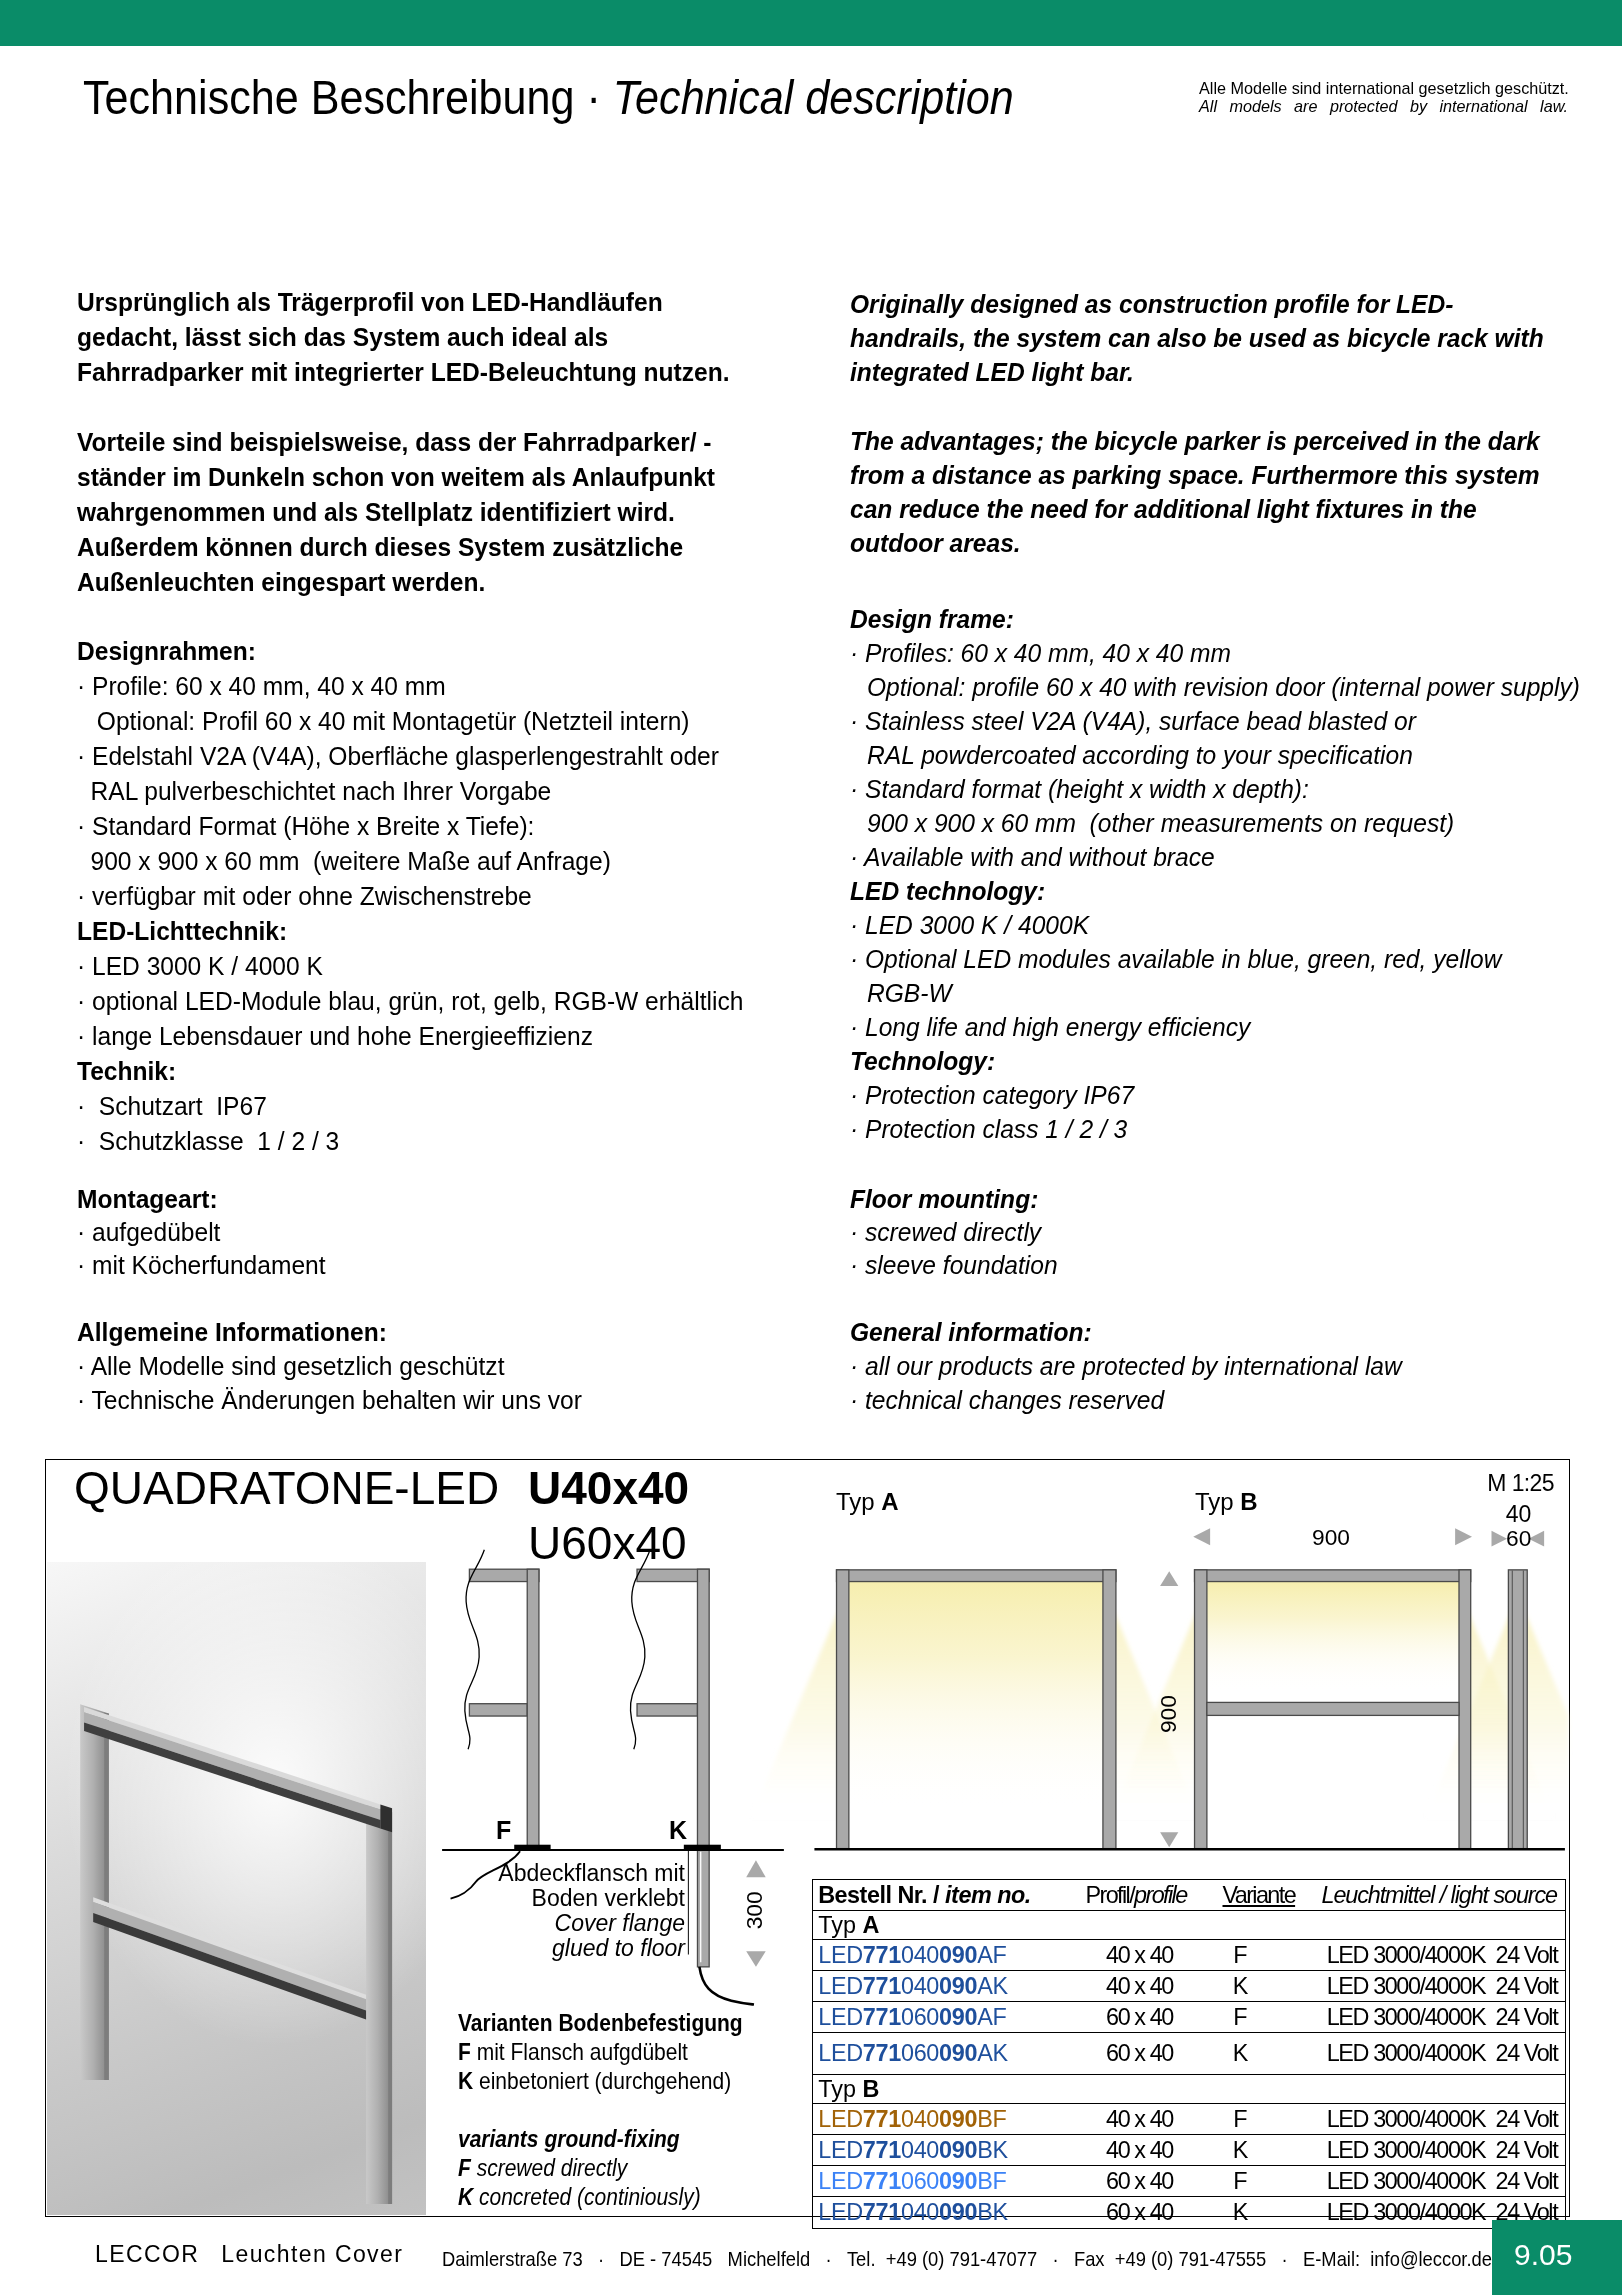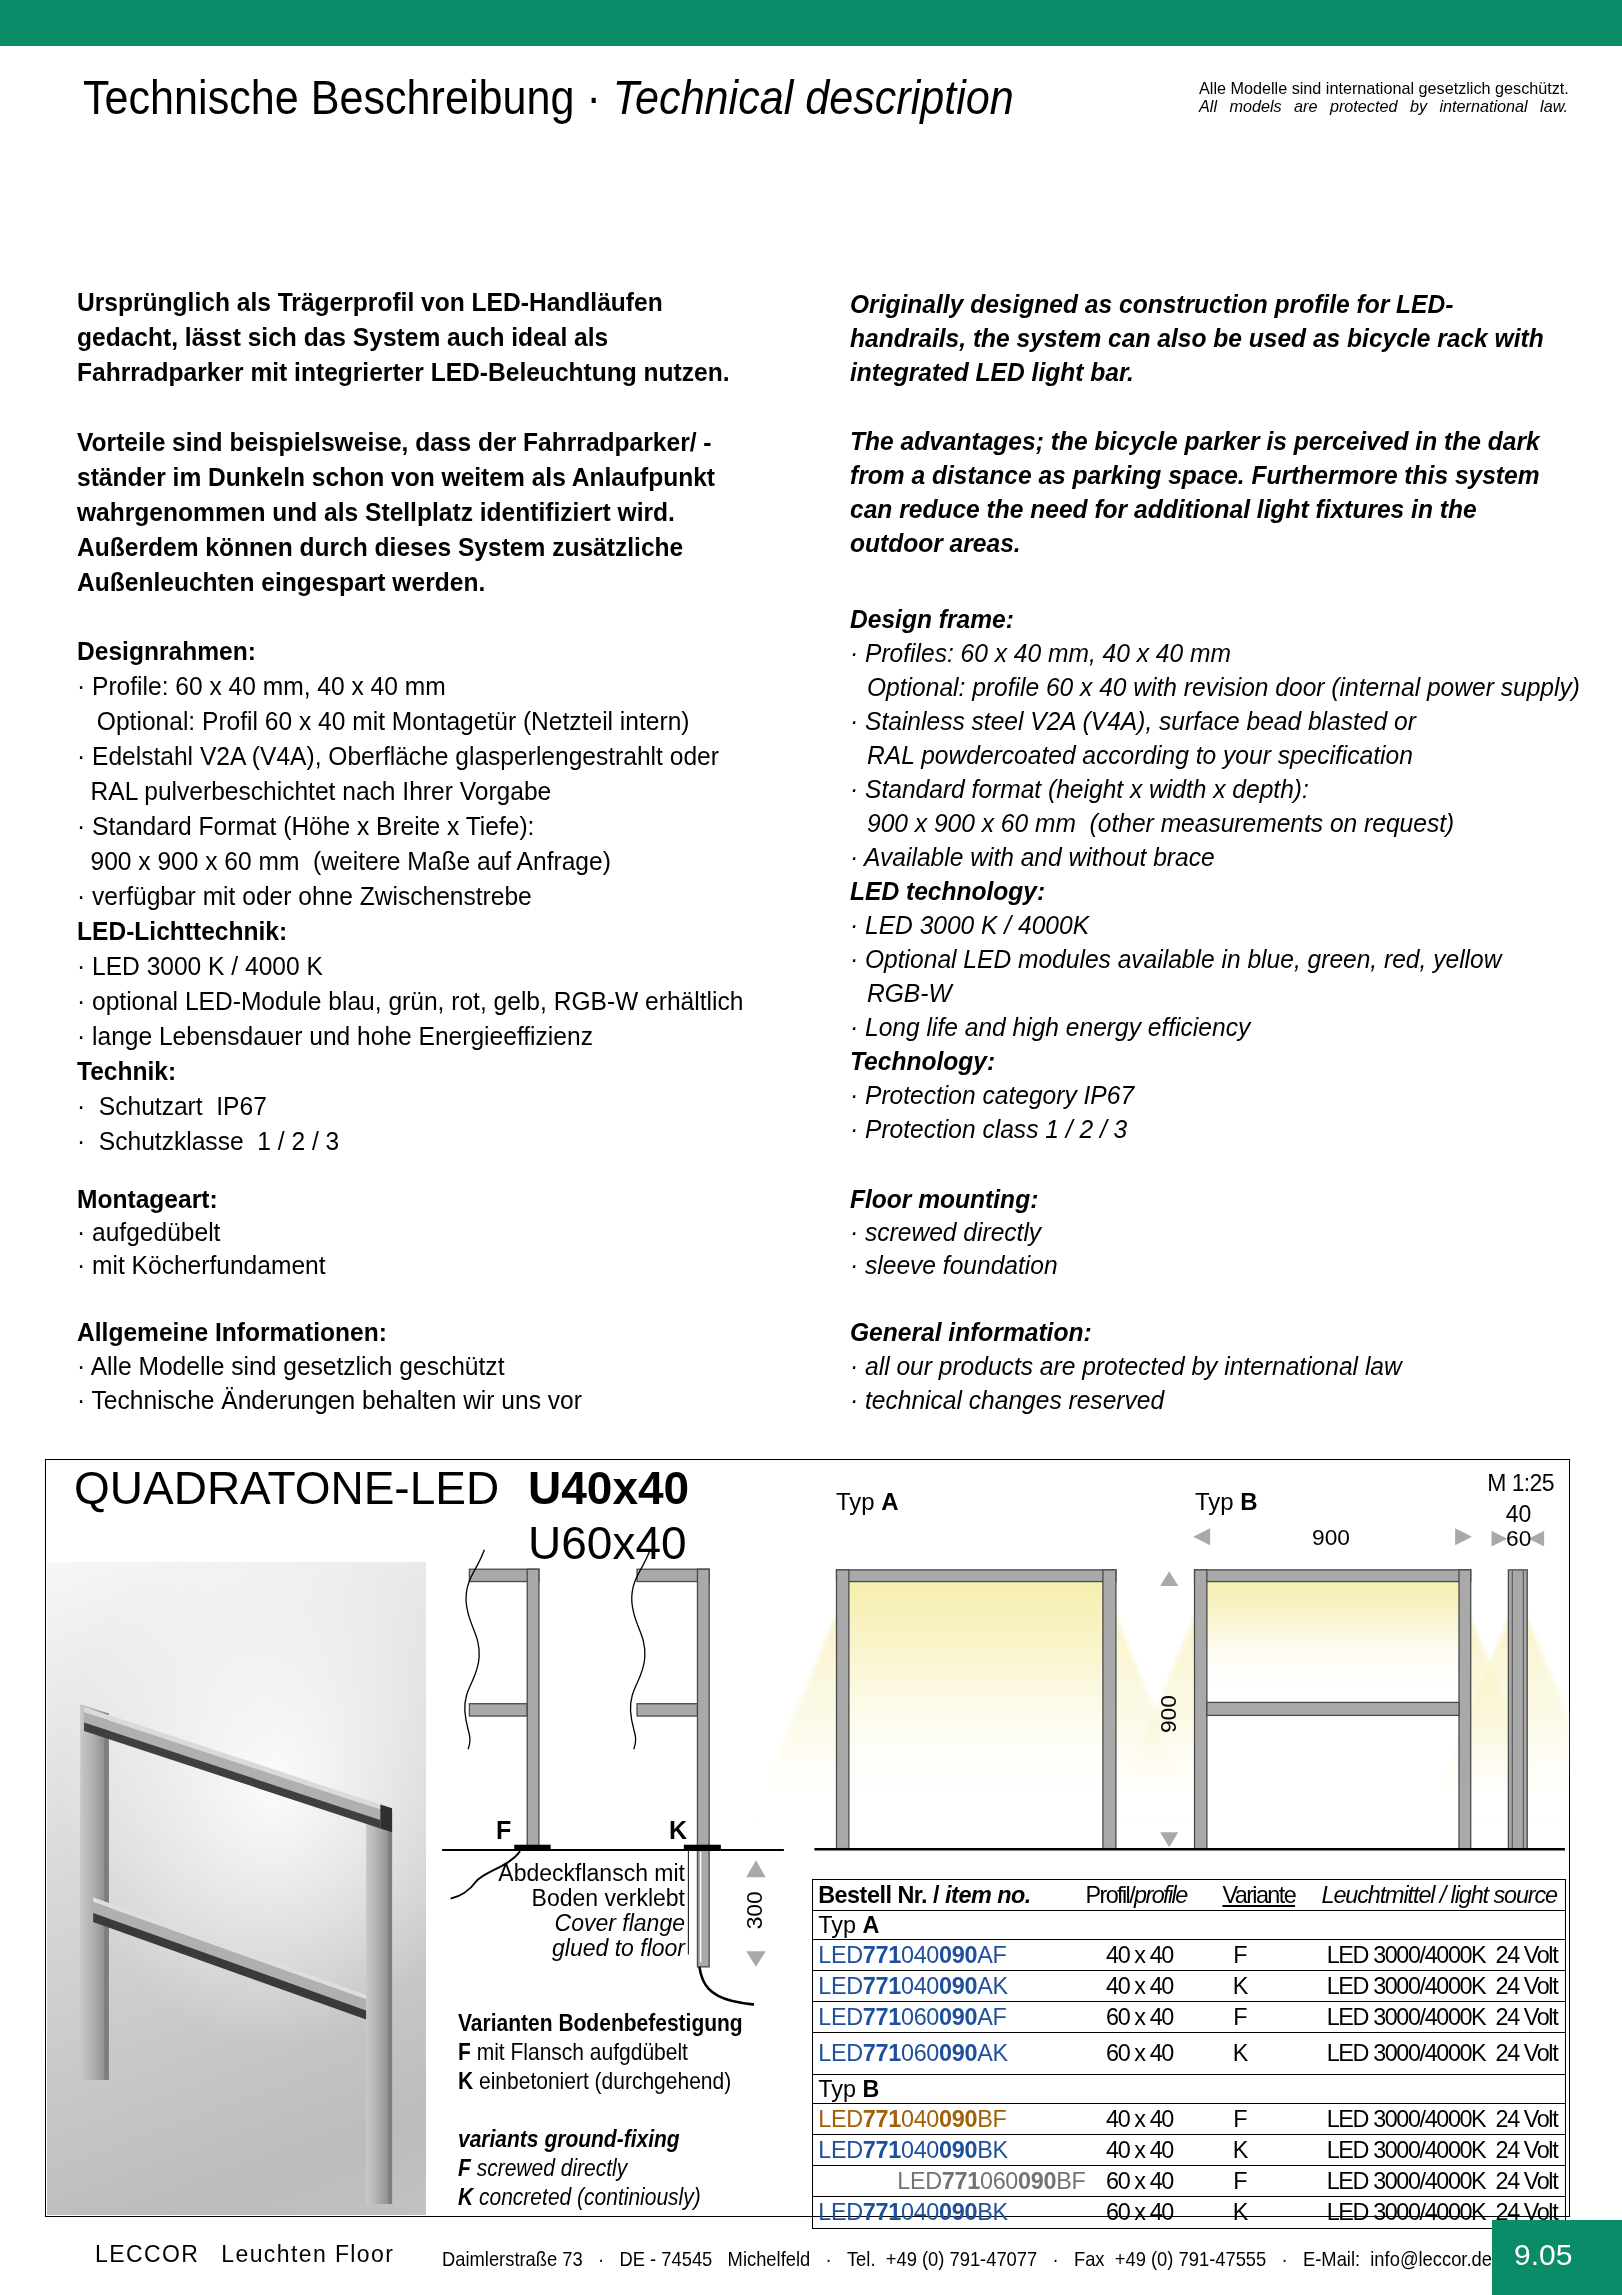--- a/index.html
+++ b/index.html
@@ -360,36 +360,36 @@
     </tr>
 
     <tr style="height:31px;">
       <td style="border-left:1.9px solid #000;border-bottom:1.3px solid #000;padding:0 0 0 5.2px;color:#1e4f9c;letter-spacing:-0.3px;">LED<span class="b">771</span>040<span class="b">090</span>BK</td>
       <td style="border-bottom:1.3px solid #000;text-align:center;letter-spacing:-1.4px;">40 x 40</td>
       <td style="border-bottom:1.3px solid #000;text-align:center;">K</td>
       <td style="border-right:1.9px solid #000;border-bottom:1.3px solid #000;text-align:center;padding-left:32.5px;letter-spacing:-1.4px;">LED 3000/4000K&nbsp; 24 Volt</td>
     </tr>
 
     <tr style="height:31px;">
-      <td style="border-left:1.9px solid #000;border-bottom:1.3px solid #000;padding:0 0 0 5.2px;color:#737373;letter-spacing:-0.3px;text-align:right;">LED<span class="b">771</span>060<span class="b">090</span>BF</td>
+      <td style="border-left:1.9px solid #000;border-bottom:1.3px solid #000;padding:0 0 0 5.2px;color:#3b82f6;letter-spacing:-0.3px;">LED<span class="b">771</span>060<span class="b">090</span>BF</td>
       <td style="border-bottom:1.3px solid #000;text-align:center;letter-spacing:-1.4px;">60 x 40</td>
       <td style="border-bottom:1.3px solid #000;text-align:center;">F</td>
       <td style="border-right:1.9px solid #000;border-bottom:1.3px solid #000;text-align:center;padding-left:32.5px;letter-spacing:-1.4px;">LED 3000/4000K&nbsp; 24 Volt</td>
     </tr>
 
     <tr style="height:32px;">
       <td style="border-left:1.9px solid #000;border-bottom:1.9px solid #000;padding:0 0 0 5.2px;color:#1e4f9c;letter-spacing:-0.3px;">LED<span class="b">771</span>040<span class="b">090</span>BK</td>
       <td style="border-bottom:1.9px solid #000;text-align:center;letter-spacing:-1.4px;">60 x 40</td>
       <td style="border-bottom:1.9px solid #000;text-align:center;">K</td>
       <td style="border-right:1.9px solid #000;border-bottom:1.9px solid #000;text-align:center;padding-left:32.5px;letter-spacing:-1.4px;">LED 3000/4000K&nbsp; 24 Volt</td>
     </tr>
   </tbody>
     </table>
 </div>
 
-<div class="abs" style="left:95px;top:2241px;font-size:23px;letter-spacing:1.4px;white-space:nowrap;">LECCOR<span style="margin-left:22px;">Leuchten Floor</span></div>
+<div class="abs" style="left:95px;top:2241px;font-size:23px;letter-spacing:1.4px;white-space:nowrap;">LECCOR<span style="margin-left:22px;">Leuchten Cover</span></div>
 
 <div class="abs" style="left:442px;top:2247px;font-size:21px;white-space:nowrap;transform:scaleX(0.874);transform-origin:left top;">Daimlerstraße 73&nbsp;&nbsp;&nbsp;·&nbsp;&nbsp;&nbsp;DE - 74545&nbsp;&nbsp;&nbsp;Michelfeld&nbsp;&nbsp;&nbsp;·&nbsp;&nbsp;&nbsp;Tel.&nbsp;&nbsp;+49 (0) 791-47077&nbsp;&nbsp;&nbsp;·&nbsp;&nbsp;&nbsp;Fax&nbsp;&nbsp;+49 (0) 791-47555&nbsp;&nbsp;&nbsp;·&nbsp;&nbsp;&nbsp;E-Mail:&nbsp;&nbsp;info@leccor.de</div>
 
 <div class="abs" style="left:1492px;top:2220px;width:131px;height:75px;background:#0a8c68;"></div>
 
 <div class="abs" style="left:1514px;top:2238px;font-size:30px;color:#fff;">9.05</div>
 
 
 </body></html>

